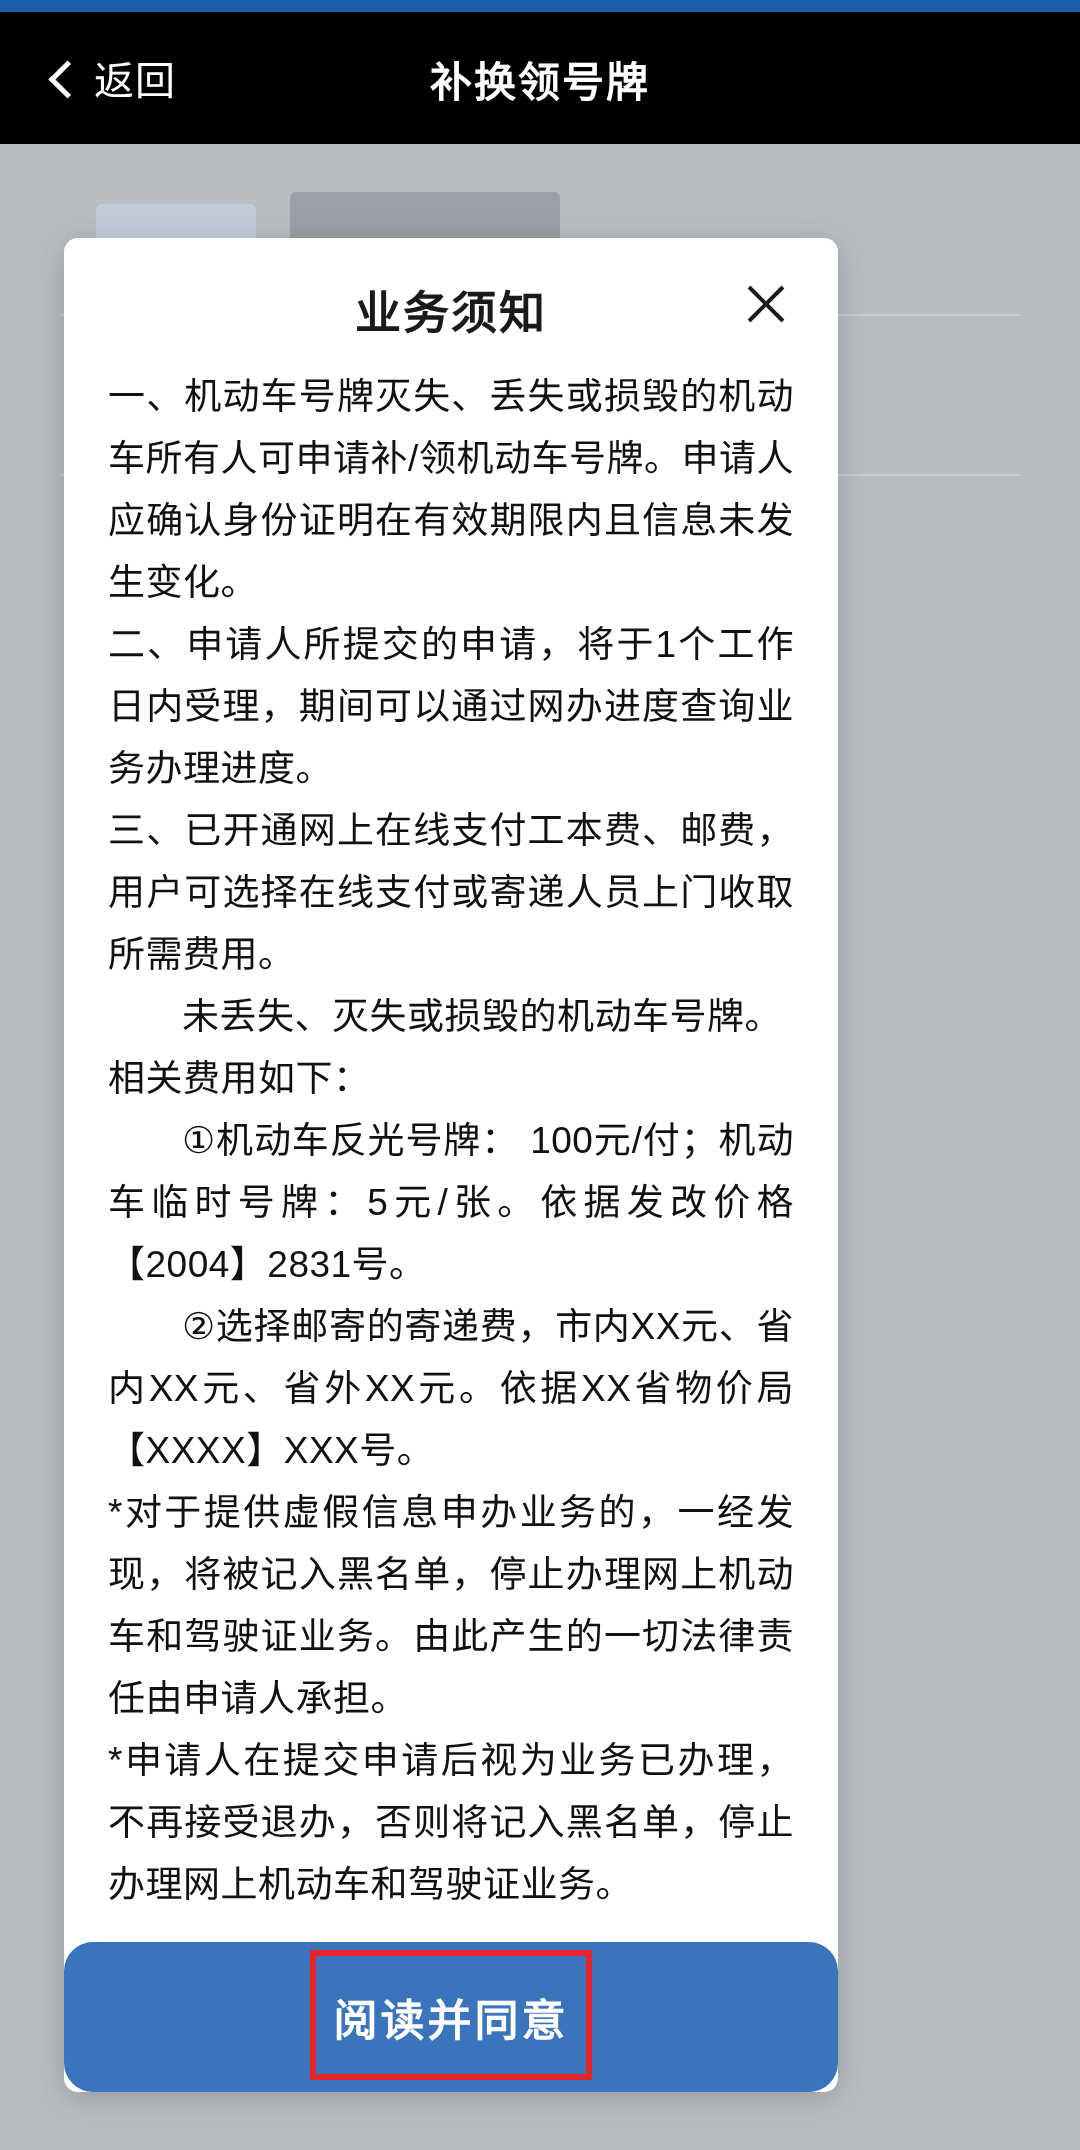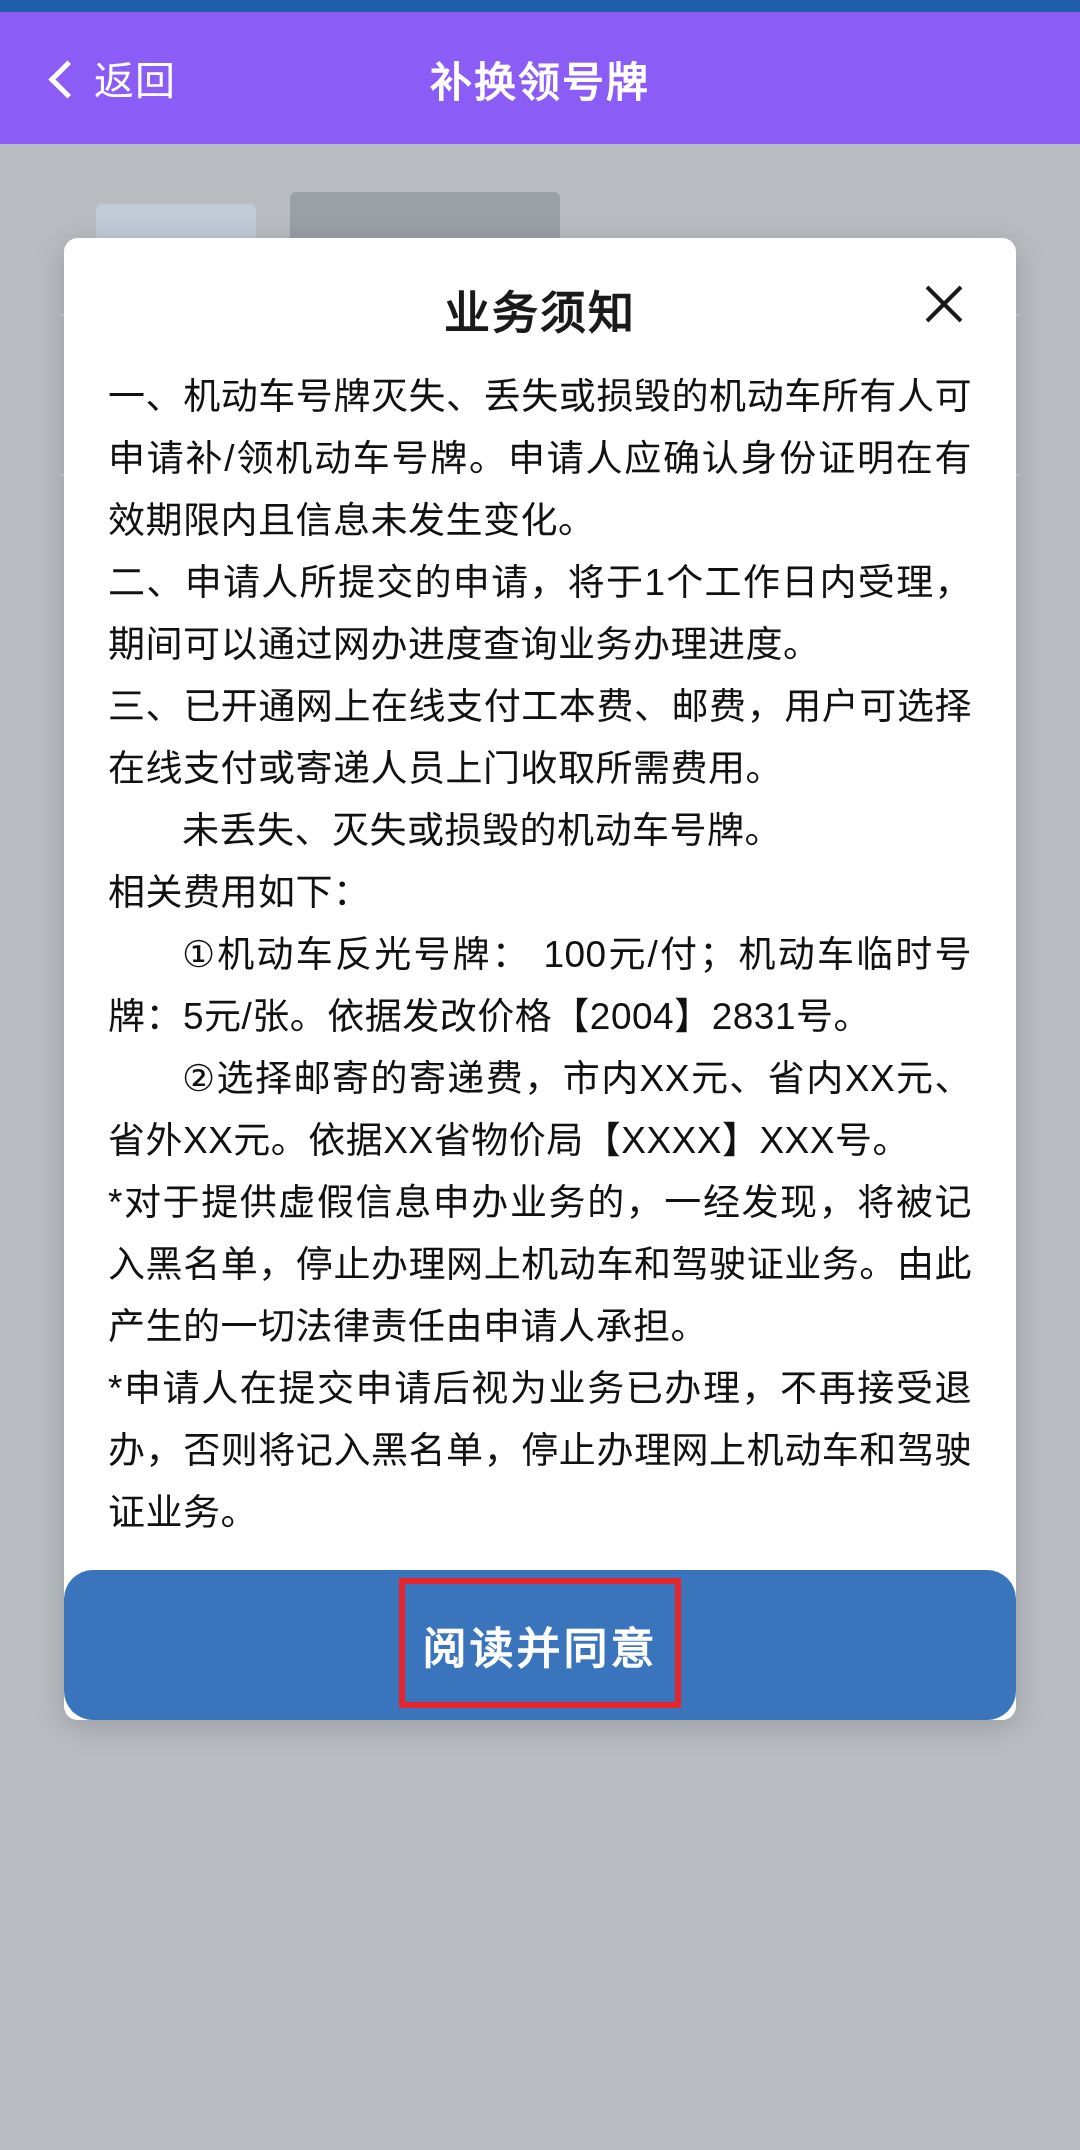--- a/index.html
+++ b/index.html
@@ -23,21 +23,21 @@
     height: 12px;
     background: #1f5faa;
   }
 
   
   .navbar {
     position: absolute;
     top: 12px; left: 0;
     width: 1080px;
     height: 132px;
-    background: #8b5cf6;
+    background: #000000;
     display: flex;
     align-items: center;
   }
   .nav-back {
     display: flex;
     align-items: center;
     gap: 18px;
     margin-left: 46px;
     cursor: pointer;
   }
@@ -92,21 +92,21 @@
     width: 960px;
     height: 2px;
     background: #c9ced4;
   }
 
   
   .modal {
     position: absolute;
     left: 64px;
     top: 238px;
-    width: 952px;
+    width: 774px;
     background: #ffffff;
     border-radius: 14px;
     overflow: hidden;
     box-shadow: 0 6px 30px rgba(0,0,0,0.18);
   }
   .modal-header {
     position: relative;
     height: 128px;
   }
   .modal-title {

